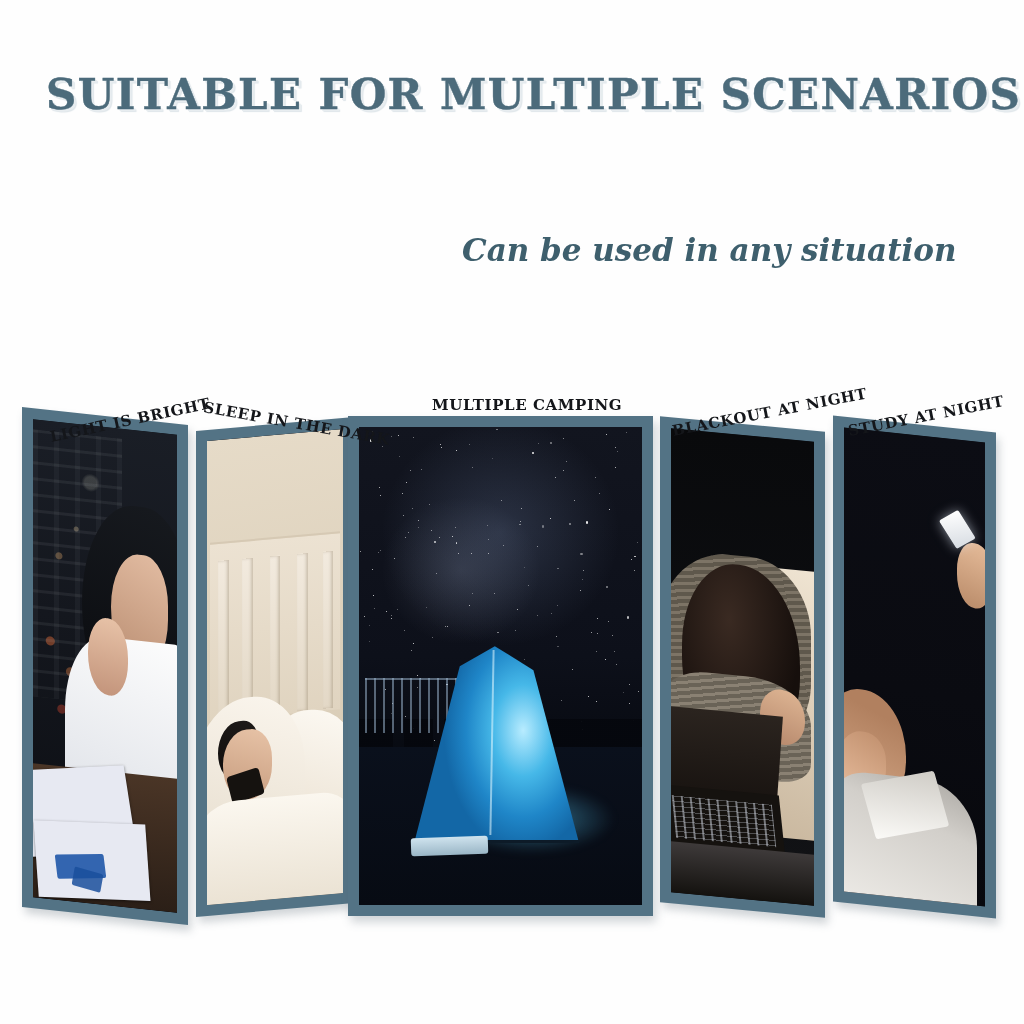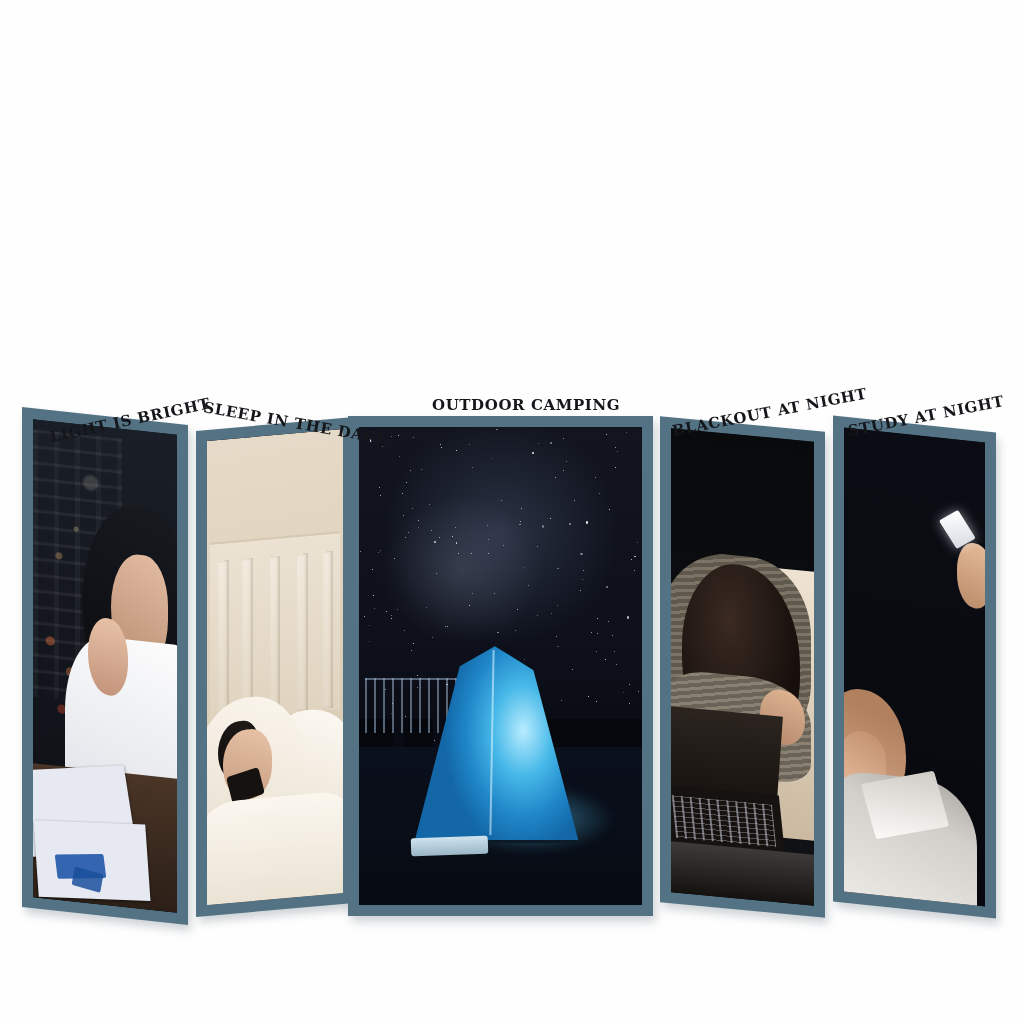--- a/index.html
+++ b/index.html
@@ -291,23 +291,25 @@
     border-radius:2px; transform: rotate(-34deg);
     box-shadow: 0 0 12px rgba(230,240,255,0.55);
   }
 </style>
 </head>
 <body>
 
 <div id="stage">
 
   <div class="heading-block">
+    <div class="heading-line l2">SUITABLE FOR MULTIPLE SCENARIOS</div>
   </div>
 
   <div class="sub-block">
+    <div class="sub-line s2">Can be used in any situation</div>
   </div>
 
   <div id="panels">
 
     <div class="panel" id="panel-1">
       <div class="inner">
         <div class="scene-office">
           <div class="office-windows"></div>
           <div class="office-hair"></div>
           <div class="office-face"></div>
@@ -534,18 +536,18 @@
           <div class="st-face"></div>
           <div class="st-chin"></div>
           <div class="st-shirt"></div>
           <div class="st-collar"></div>
         </div>
       </div>
     </div>
 
     <div class="panel-label" id="label-1" style="left:52px;  top:48px;  transform: rotate(-12deg);">LIGHT IS BRIGHT</div>
     <div class="panel-label" id="label-2" style="left:202px; top:18px;  transform: rotate(10deg);">SLEEP IN THE DARK</div>
-    <div class="panel-label" id="label-3" style="left:432px; top:16px;  transform: rotate(0deg);">OUTDOOR CAMPING</div>
+    <div class="panel-label" id="label-3" style="left:432px; top:16px;  transform: rotate(0deg);">MULTIPLE CAMPING</div>
     <div class="panel-label" id="label-4" style="left:674px; top:42px;  transform: rotate(-11deg);">BLACKOUT AT NIGHT</div>
     <div class="panel-label" id="label-5" style="left:850px; top:42px;  transform: rotate(-11deg);">STUDY AT NIGHT</div>
 
   </div>
 </div>
 
 </body></html>

